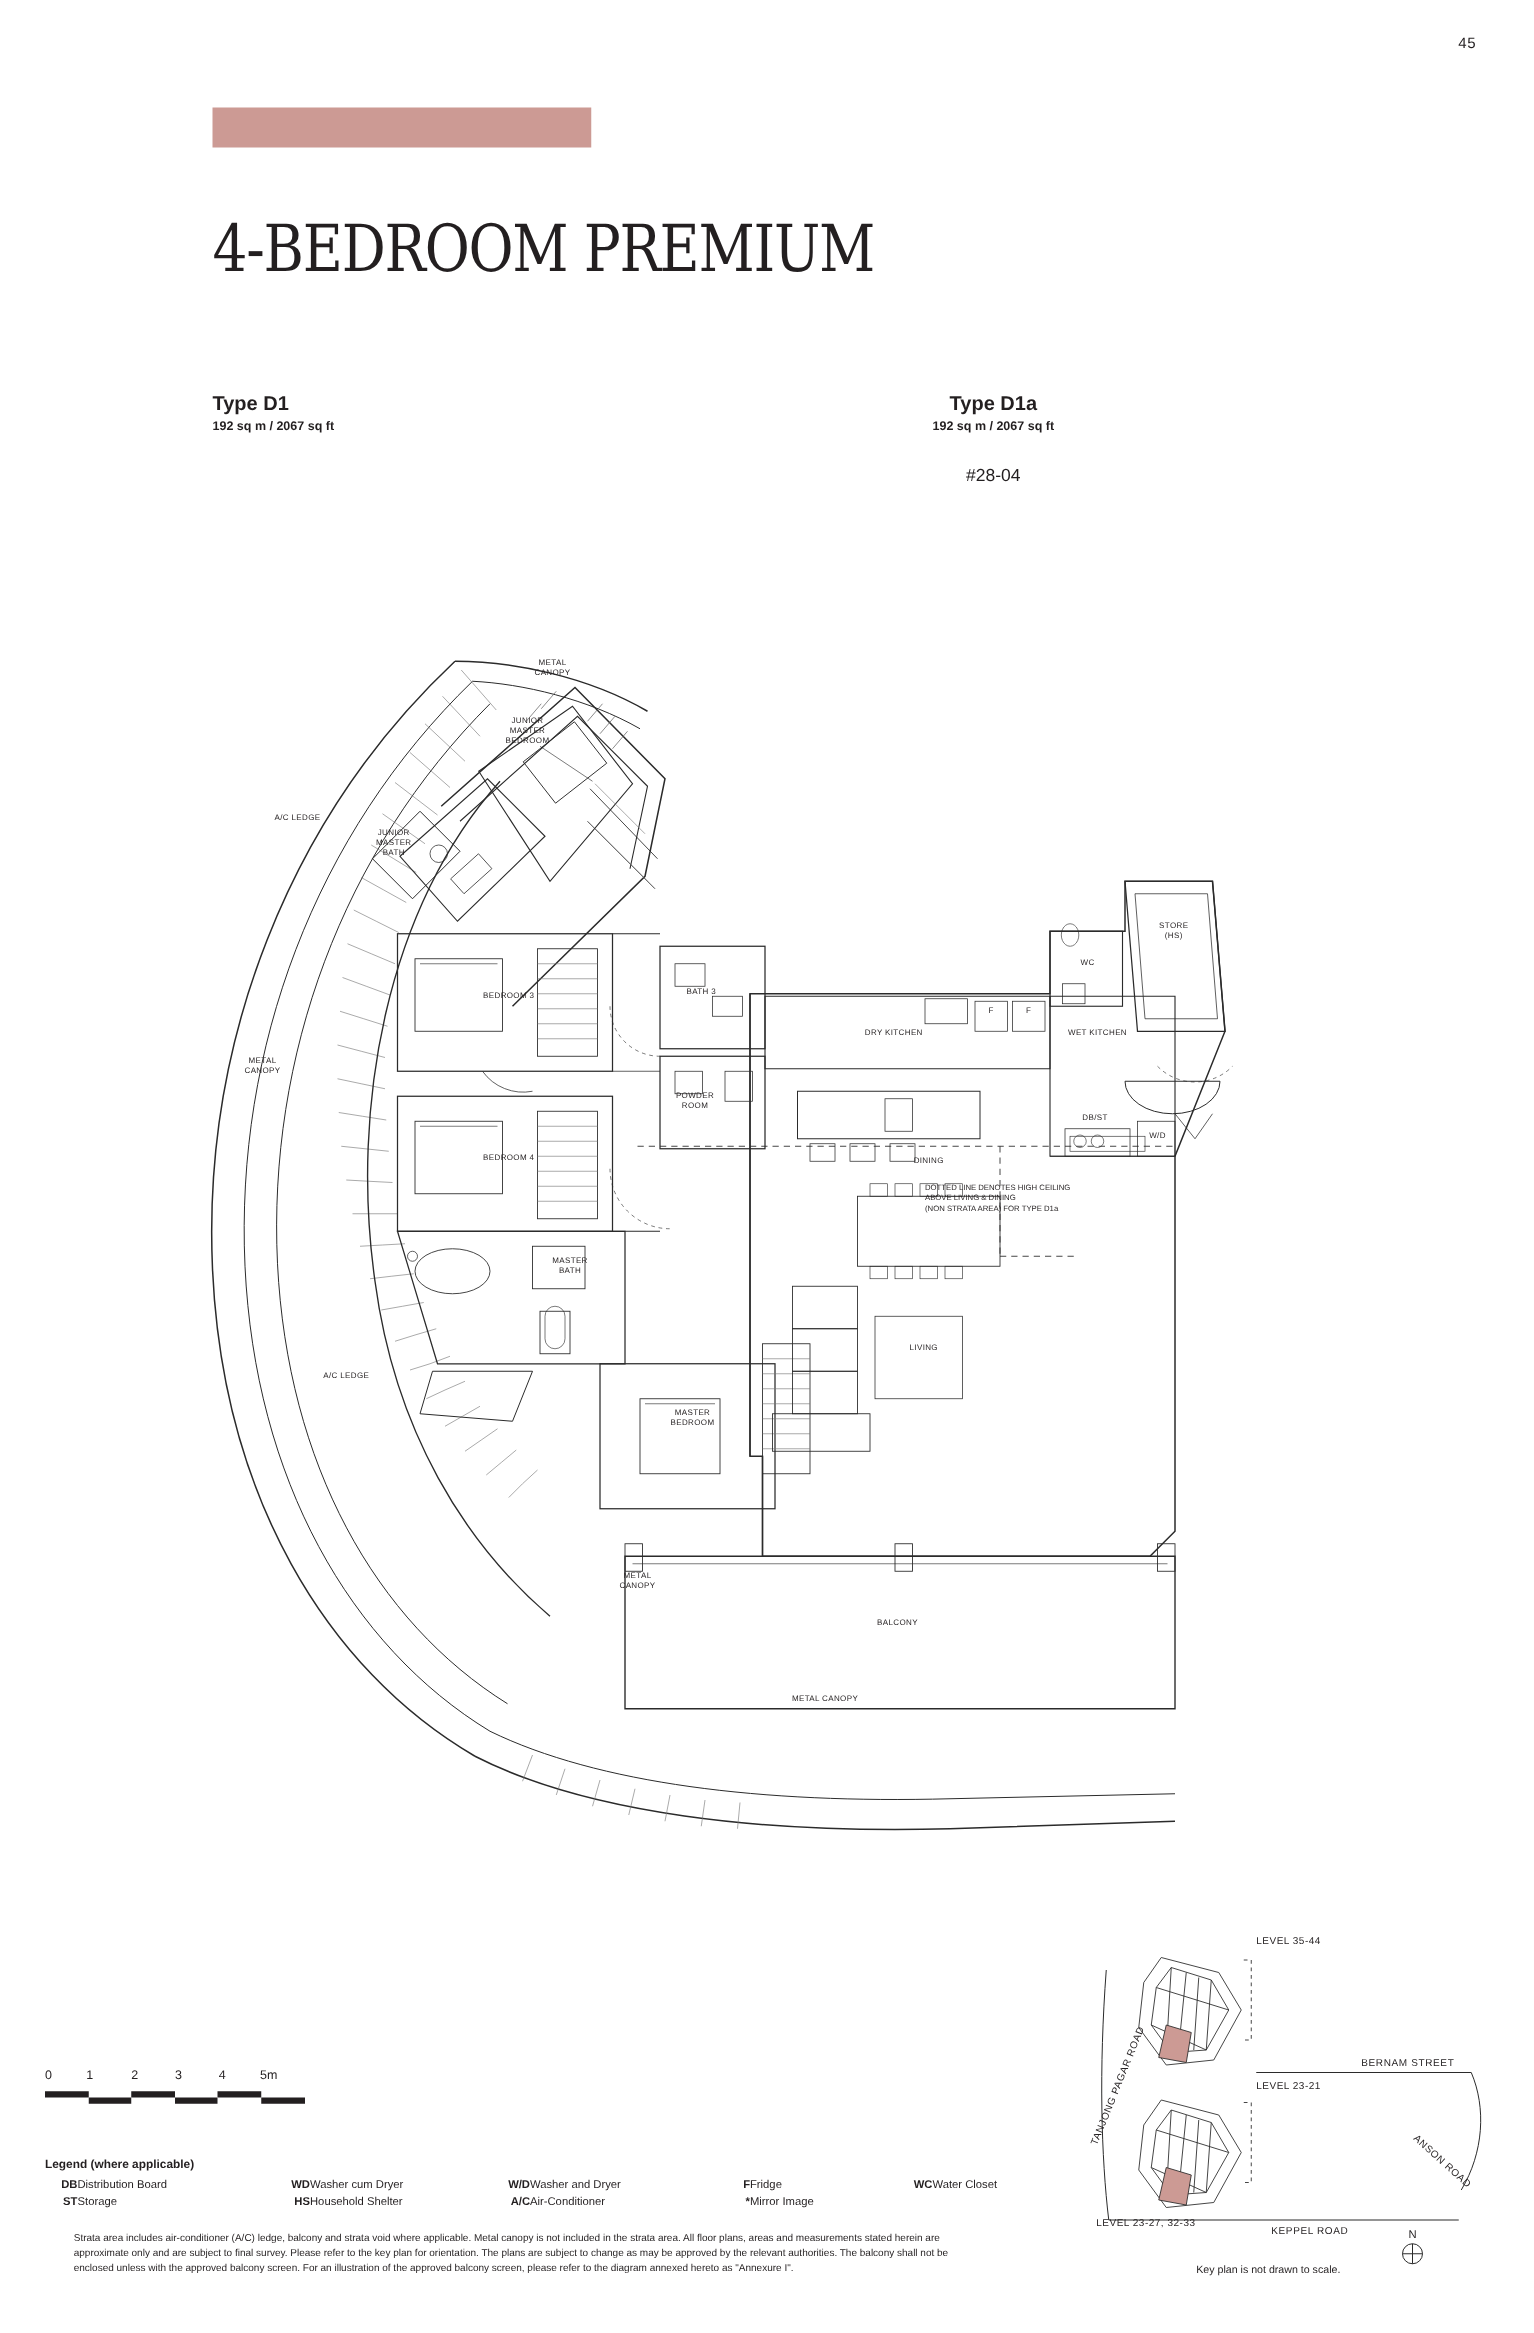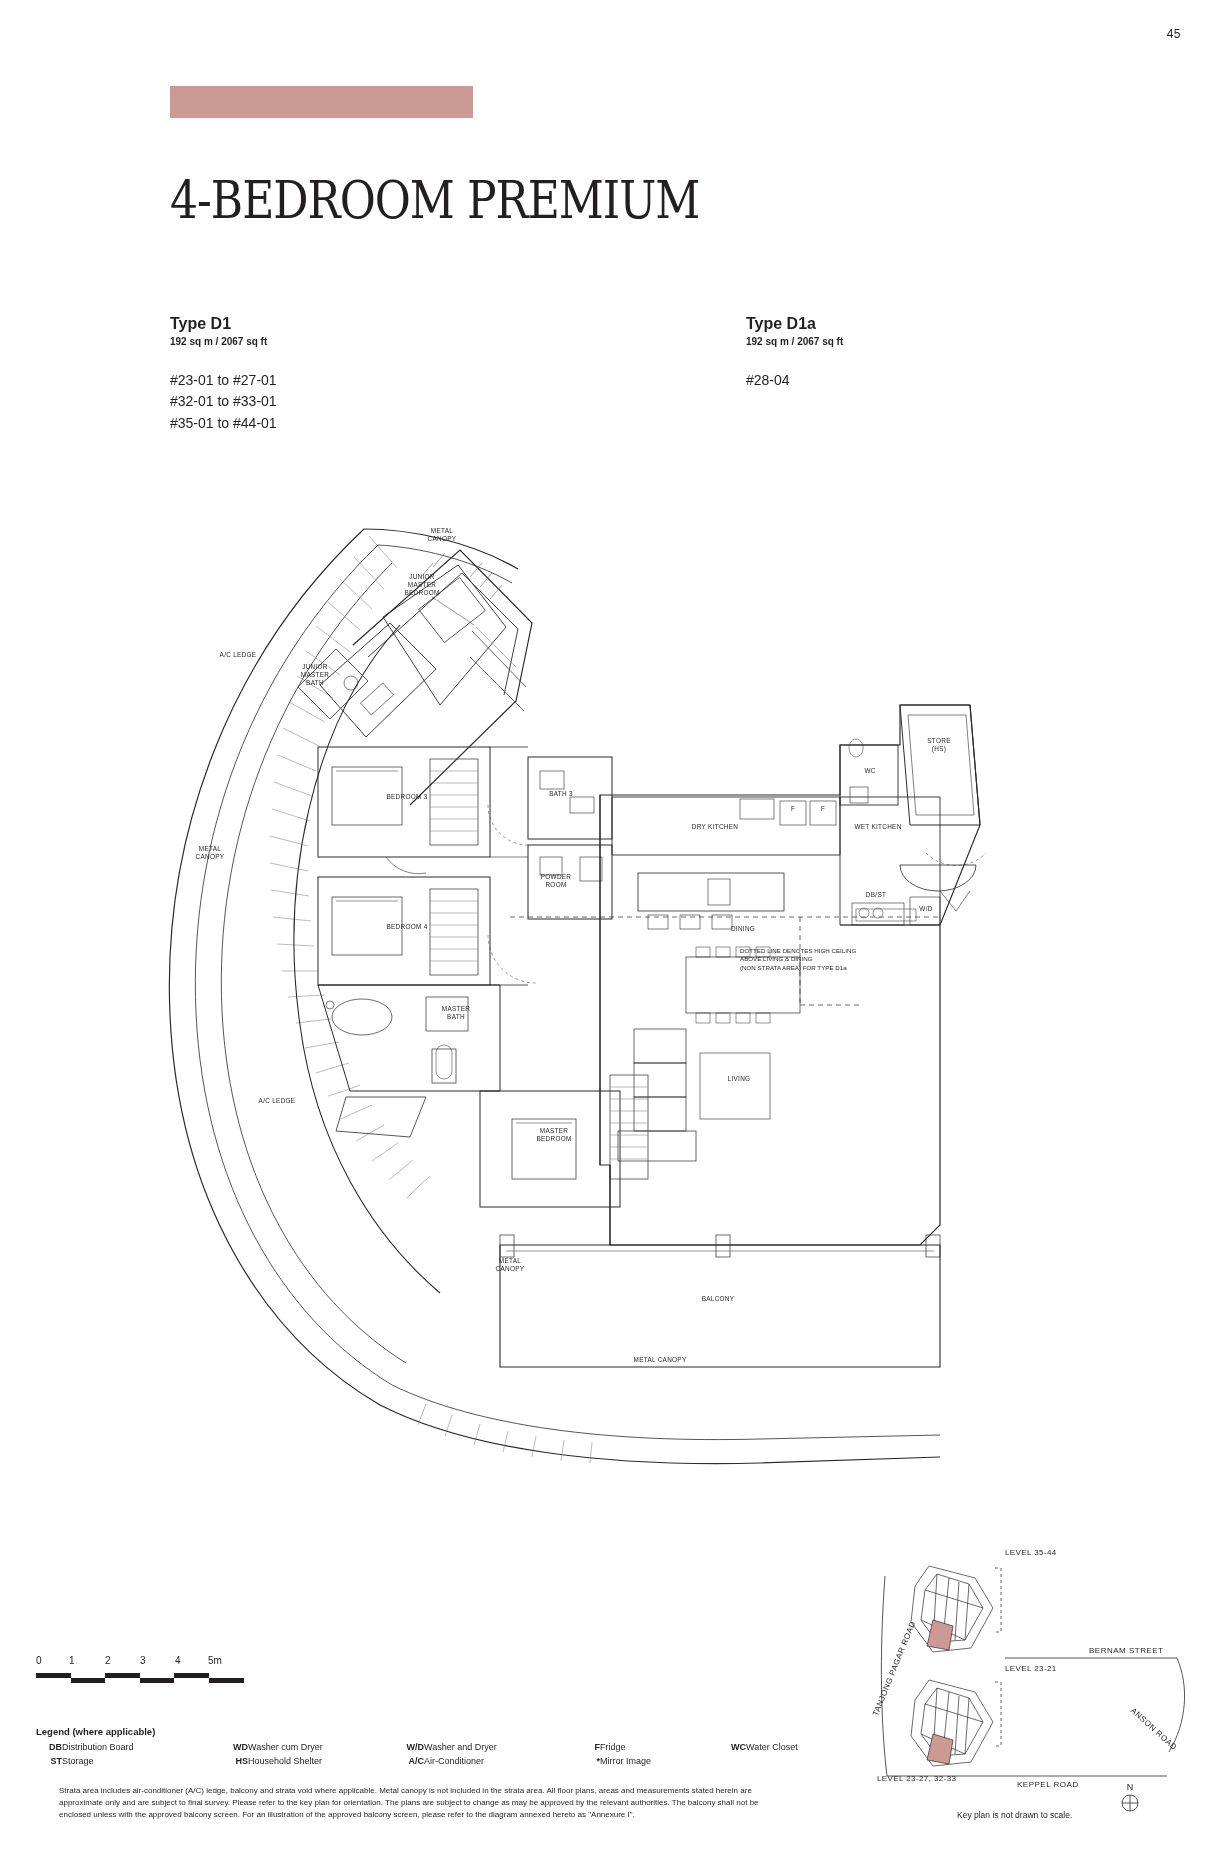--- a/index.html
+++ b/index.html
@@ -10,21 +10,21 @@
 
   .pink-bar{position:absolute;left:170px;top:86px;width:303px;height:32px;background:#cc9a94;}
 
   .title{position:absolute;left:170px;top:170px;font-family:"DejaVu Serif",serif;font-size:44px;letter-spacing:-1px;color:#231f20;font-weight:400;white-space:nowrap;transform:scaleY(1.18);transform-origin:left top;}
 
   .type-block{position:absolute;font-size:15.5px;line-height:1.45;}
   .type-block .tname{font-weight:bold;font-size:16px;}
   .type-block .tarea{font-weight:bold;font-size:10px;}
   .type-block .units{margin-top:20px;font-size:14px;font-weight:400;line-height:1.55;}
   #typeD1{left:170px;top:312px;}
-  #typeD1a{left:746px;top:312px;}
+  #typeD1a{left:746px;top:312px;text-align:center;}
 
   .plan{position:absolute;left:140px;top:505px;width:960px;height:990px;}
   .plan svg{position:absolute;left:0;top:0;}
 
   .label{position:absolute;font-size:6.4px;letter-spacing:.3px;text-align:center;color:#231f20;line-height:1.25;text-transform:uppercase;}
 
   .callout{position:absolute;font-size:6.2px;line-height:1.35;color:#231f20;}
 
   
   .scalebar{position:absolute;left:36px;top:1655px;width:230px;}
@@ -62,23 +62,20 @@
 
   <div class="page-number">45</div>
 
   <div class="pink-bar"></div>
 
   <div class="title">4-BEDROOM PREMIUM</div>
 
   <div class="type-block" id="typeD1">
     <div class="tname">Type D1</div>
     <div class="tarea">192 sq m / 2067 sq ft</div>
-    <div class="units" style="white-space:pre-line">#23-01 to #27-01
-#32-01 to #33-01
-#35-01 to #44-01</div>
   </div>
 
   <div class="type-block" id="typeD1a">
     <div class="tname">Type D1a</div>
     <div class="tarea">192 sq m / 2067 sq ft</div>
     <div class="units" style="white-space:pre-line">#28-04</div>
   </div>
 
   <div class="plan">
     <svg width="960" height="990" viewBox="0 0 960 990" xmlns="http://www.w3.org/2000/svg">

